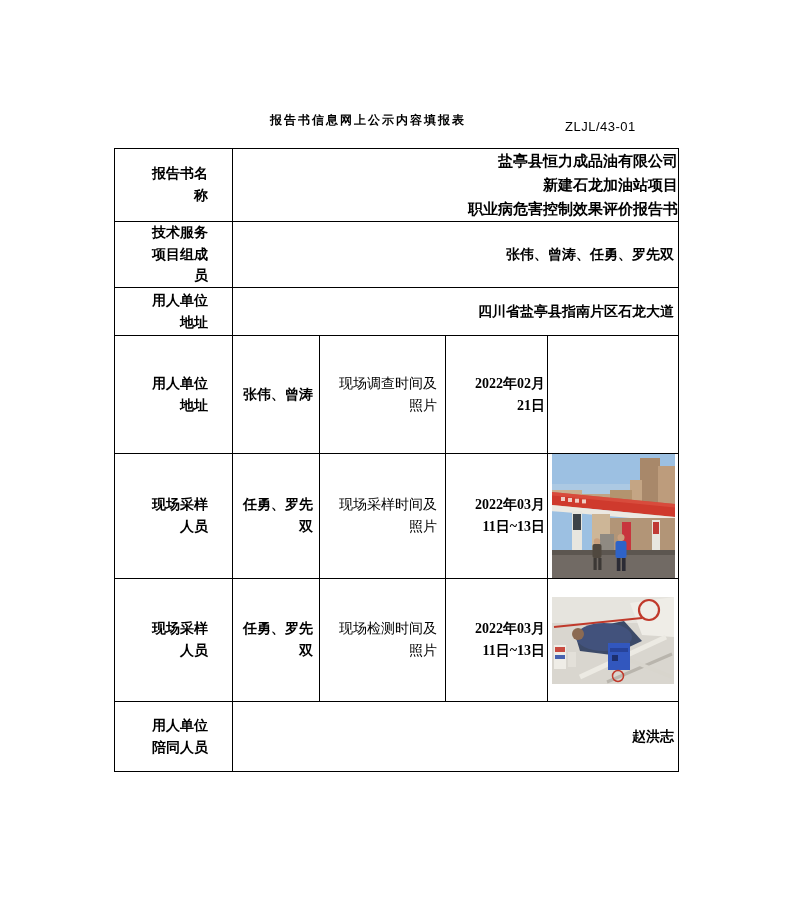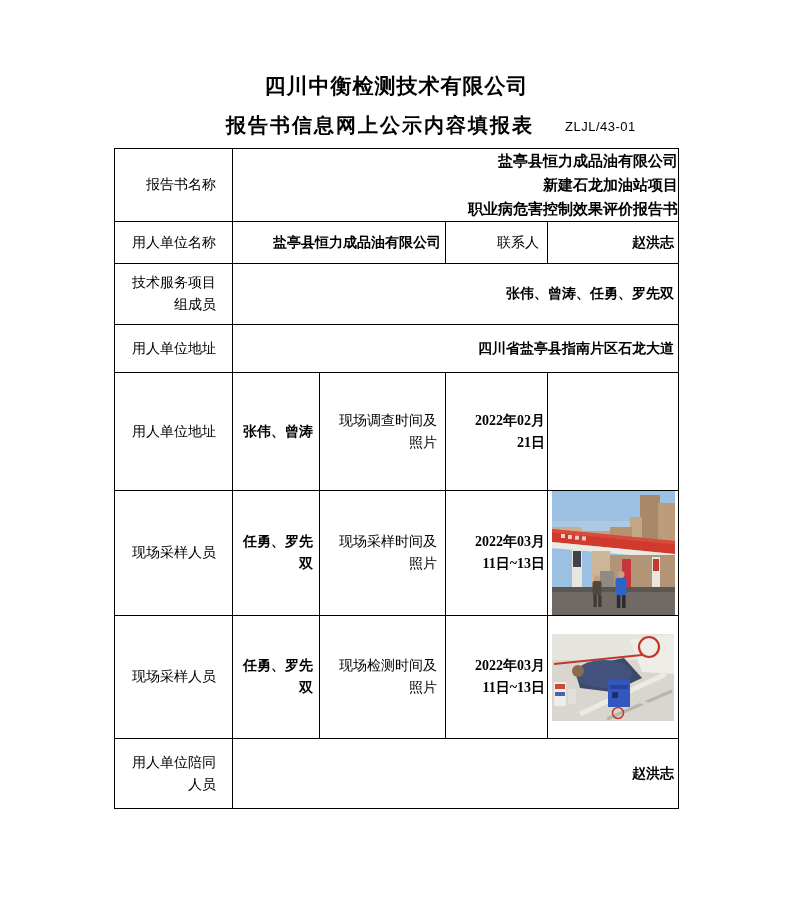--- a/index.html
+++ b/index.html
@@ -18,23 +18,23 @@
     top: 72px; left: 0;
     width: 793px;
     text-align: center;
     font-size: 21px;
     font-weight: bold;
     letter-spacing: 1px;
   }
   .subtitle {
     position: absolute;
     top: 112px;
-    left: 380px;
+    left: 368px;
     transform: translateX(-50%);
-    font-size: 20px;
+    font-size: 12px;
     font-weight: bold;
     letter-spacing: 2px;
     white-space: nowrap;
   }
   .form-code {
     position: absolute;
     top: 119px;
     left: 565px;
     font-size: 13px;
     font-weight: normal;
@@ -49,41 +49,40 @@
     table-layout: fixed;
   }
   table.form td {
     border: 1.5px solid #000000;
     text-align: right;
     vertical-align: middle;
     font-size: 14px;
     line-height: 1.55;
     overflow: hidden;
   }
-  td.lbl { font-weight: normal; padding: 0 16px; }
+  td.lbl { font-weight: bold; padding: 0 24px; }
   td.val { font-weight: bold; font-size: 15px; padding: 0 4px; }
   td.names { font-weight: bold; font-size: 15px; padding: 0 6px; }
   td.plain { font-weight: normal; padding: 0 8px; }
   td.datecell {
     font-weight: bold;
     font-size: 15px;
     font-family: "Liberation Serif", serif;
     padding: 0 2px;
   }
   .rpt-line { font-weight: bold; font-size: 15px; line-height: 24px; }
   td.photocell { padding: 0; }
   .photo-wrap { display: flex; justify-content: center; align-items: center; height: 100%; }
   .photo-frame { display: block; }
 </style>
 </head>
 <body>
 
 <div class="page">
 
-  <div class="company-title">四川中衡检测技术有限公司</div>
   <div class="subtitle">报告书信息网上公示内容填报表</div>
   <div class="form-code">ZLJL/43-01</div>
 
   <table class="form">
     <colgroup>
       <col style="width:118px">
       <col style="width:87px">
       <col style="width:126px">
       <col style="width:102px">
       <col style="width:131px">
@@ -92,26 +91,20 @@
     <tbody>
         <tr style="height:72px">
       <td class="lbl">报告书名称</td>
       <td colspan="4">
         <div class="rpt-line">盐亭县恒力成品油有限公司</div>
         <div class="rpt-line">新建石龙加油站项目</div>
         <div class="rpt-line">职业病危害控制效果评价报告书</div>
       </td>
     </tr>
 
-    <tr style="height:42px">
-      <td class="lbl">用人单位名称</td>
-      <td colspan="2" class="val">盐亭县恒力成品油有限公司</td>
-      <td class="plain">联系人</td>
-      <td class="val">赵洪志</td>
-    </tr>
 
     <tr style="height:61px">
       <td class="lbl">技术服务项目组成员</td>
       <td colspan="4" class="val">张伟、曾涛、任勇、罗先双</td>
     </tr>
 
     <tr style="height:48px">
       <td class="lbl">用人单位地址</td>
       <td colspan="4" class="val">四川省盐亭县指南片区石龙大道</td>
     </tr>

